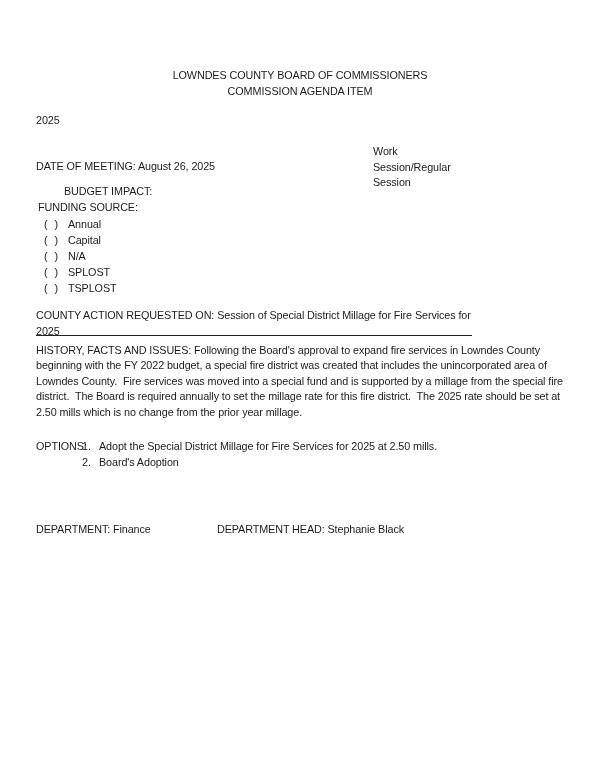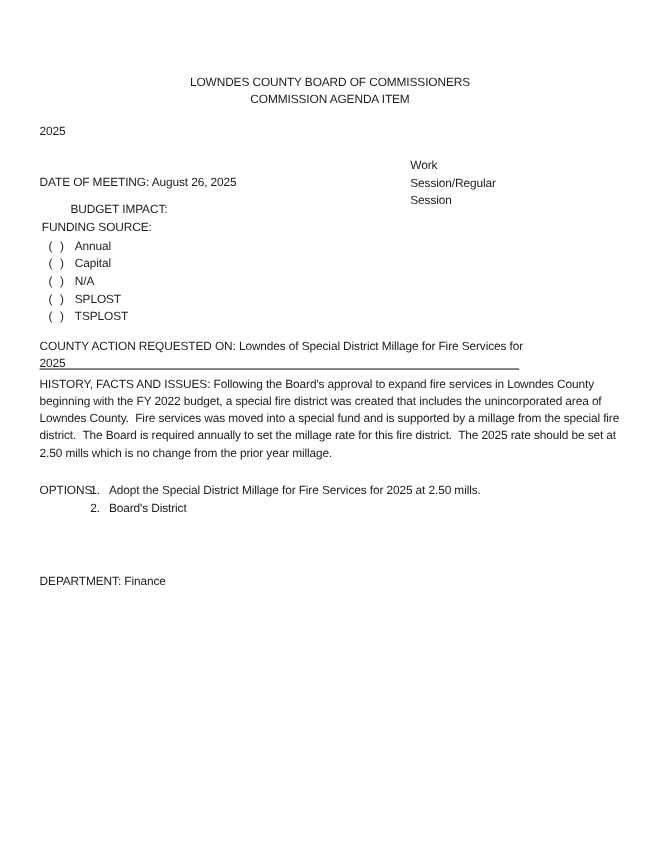--- a/index.html
+++ b/index.html
@@ -80,36 +80,39 @@
     </div>
     <div class="funding-row">
       <span class="checkbox-glyph">( )</span><span>SPLOST</span>
     </div>
     <div class="funding-row">
       <span class="checkbox-glyph">( )</span><span>TSPLOST</span>
     </div>
   </div>
 
   <div class="abs lh" style="top:276px; left:36px;">
-    <div>COUNTY ACTION REQUESTED ON: Lowndes of Special District Millage for Fire Services for</div>
+    <div>COUNTY ACTION REQUESTED ON: Session of Special District Millage for Fire Services for</div>
     <div>2025</div>
   </div>
   <div class="action-rule"></div>
 
   <div class="abs prewrap" style="top:311px; left:36px; width:532px; line-height:15.4px;">HISTORY, FACTS AND ISSUES: Following the Board's approval to expand fire services in Lowndes County beginning with the FY 2022 budget, a special fire district was created that includes the unincorporated area of Lowndes County.  Fire services was moved into a special fund and is supported by a millage from the special fire district.  The Board is required annually to set the millage rate for this fire district.  The 2025 rate should be set at 2.50 mills which is no change from the prior year millage.</div>
 
   <div class="abs option-row" style="top:407px; left:36px;">OPTIONS:</div>
   <div class="abs" style="top:407px; left:82px;">
     <div class="option-row">
       <span class="option-number">1.</span><span>Adopt the Special District Millage for Fire Services for 2025 at 2.50 mills.</span>
     </div>
     <div class="option-row">
-      <span class="option-number">2.</span><span>Board's District</span>
+      <span class="option-number">2.</span><span>Board's Adoption</span>
     </div>
   </div>
 
 
   <div class="abs lh" style="top:490px; left:36px;">
     <span class="underlined">DEPARTMENT</span><span>: Finance</span>
   </div>
+  <div class="abs lh" style="top:490px; left:217px;">
+    <span class="underlined">DEPARTMENT HEAD</span><span>: Stephanie Black</span>
+  </div>
 
 
 </div>
 
 </body></html>

